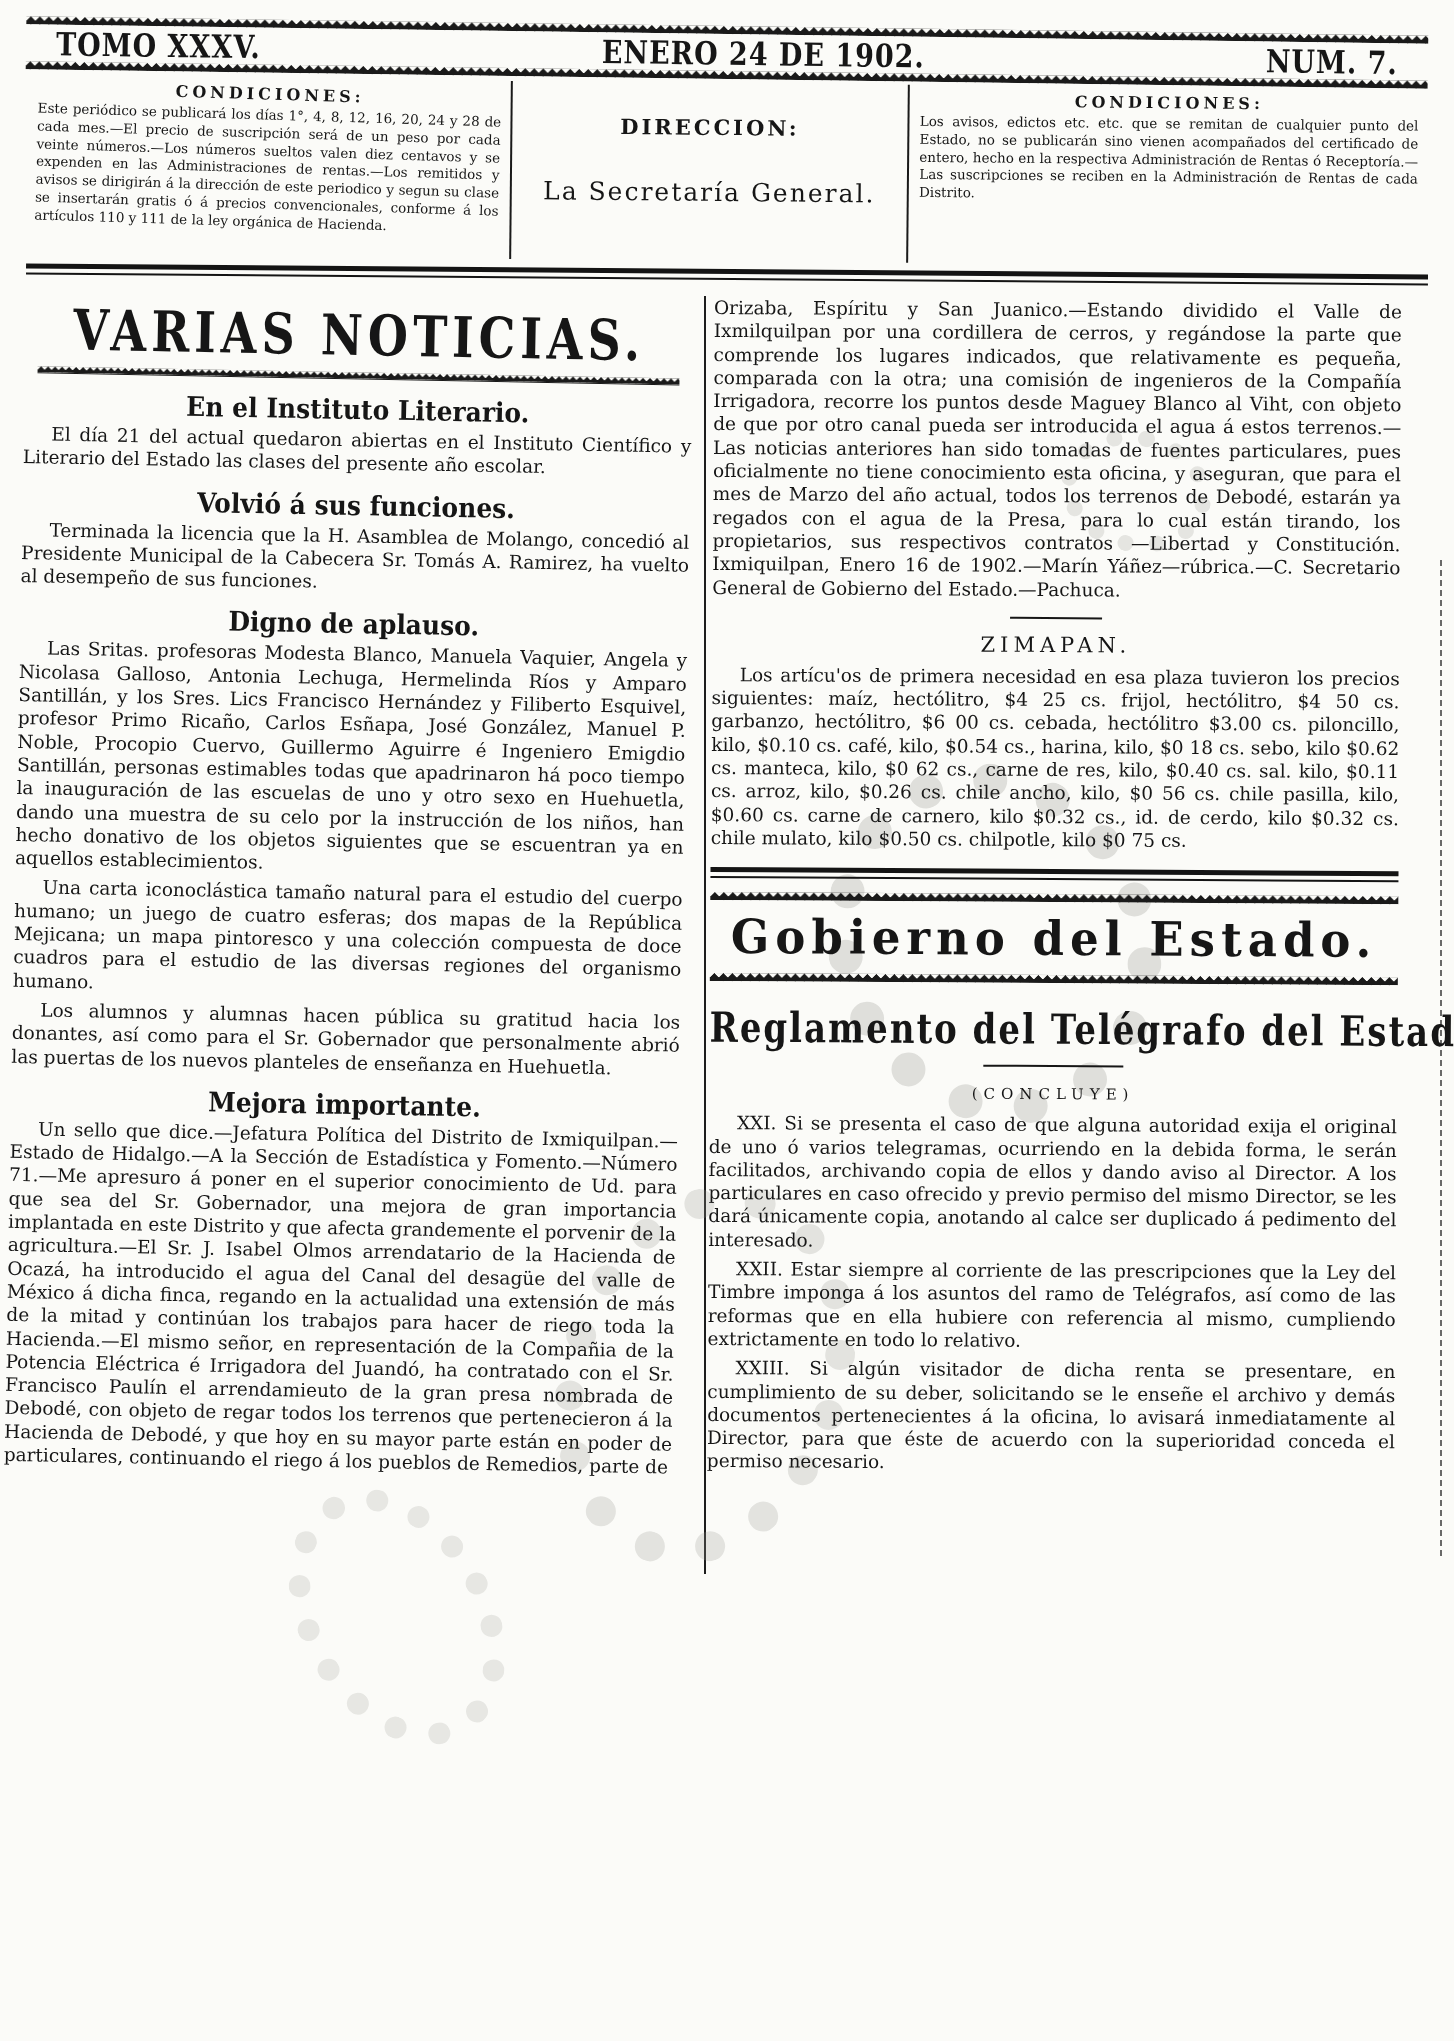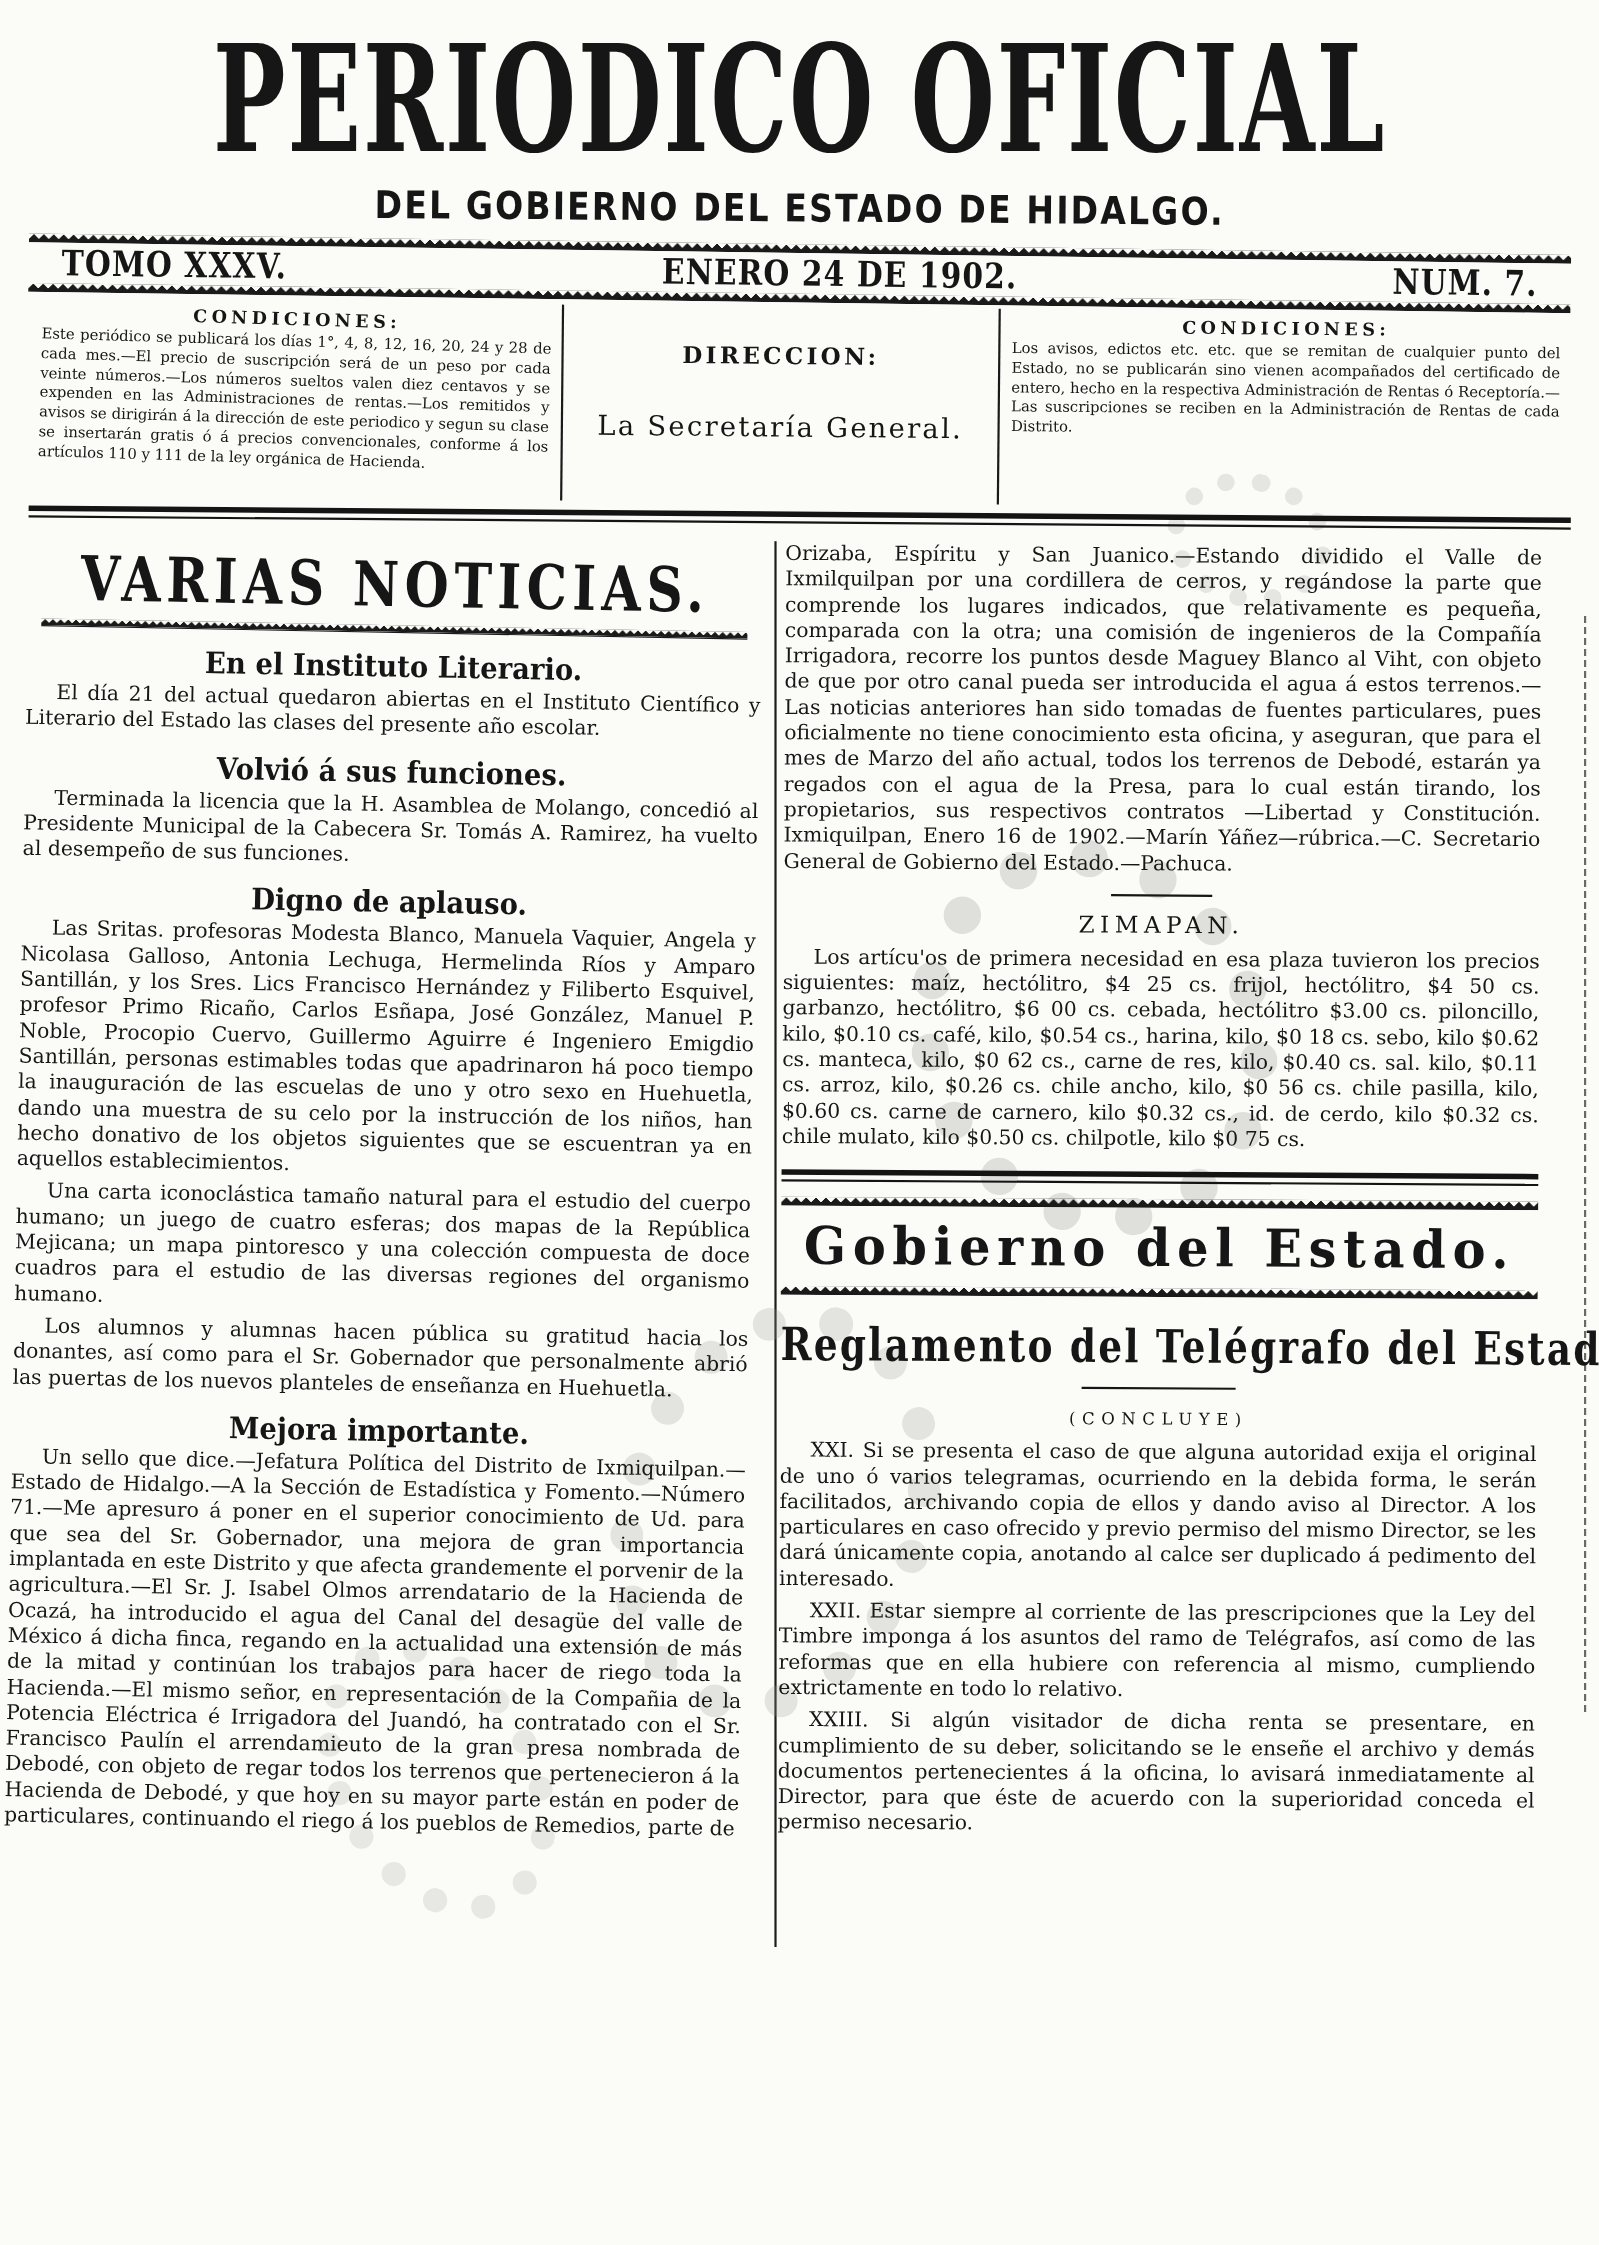--- a/index.html
+++ b/index.html
@@ -79,24 +79,20 @@
 <body>
 
 <div class="page">
 
   <div class="wm wm1"></div>
   <div class="wm wm2"></div>
   <div class="wm wm3"></div>
   <div class="wm wm4"></div>
   <div class="edge-line"></div>
 
-  <div class="masthead">
-    <div class="masthead-title">PERIODICO OFICIAL</div>
-    <div class="masthead-subtitle">DEL GOBIERNO DEL ESTADO DE HIDALGO.</div>
-  </div>
 
   <div class="tomo-band">
     <div class="zz"></div>
     <div class="tomo-row">
       <span class="tomo-cell">TOMO XXXV.</span>
       <span class="tomo-cell">ENERO 24 DE 1902.</span>
       <span class="tomo-cell">NUM. 7.</span>
     </div>
     <div class="zz"></div>
   </div>

